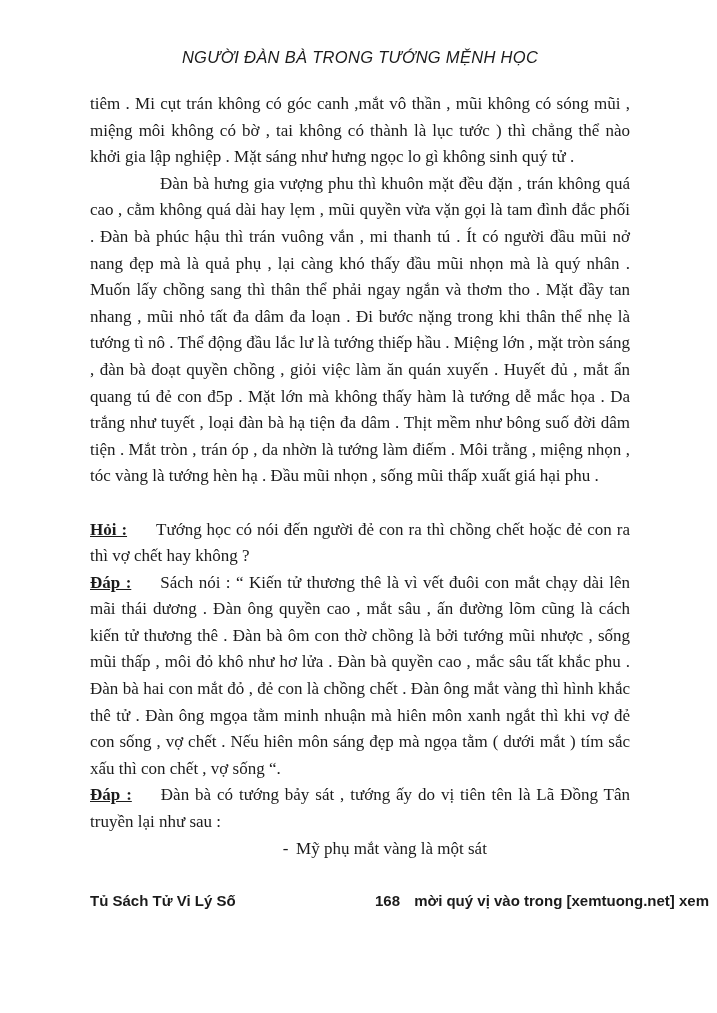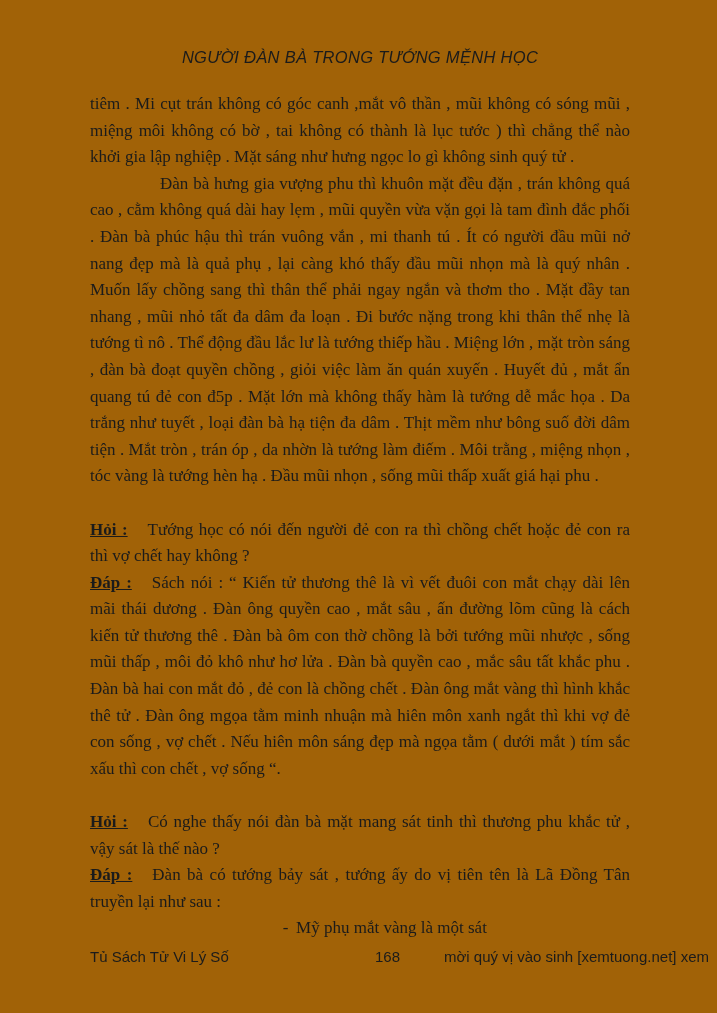--- a/index.html
+++ b/index.html
@@ -1,21 +1,21 @@
 <!DOCTYPE html>
 <html><head>
 <meta charset="utf-8">
 <style>
   * { margin: 0; padding: 0; box-sizing: border-box; }
   html, body { background: #e9e9e9; }
   .page {
     position: relative;
     width: 717px;
     height: 1013px;
-    background: #a16207;
+    background: #ffffff;
     color: #1b1b1b;
     overflow: hidden;
     margin: 0 auto;
   }
   .content {
     position: absolute;
     left: 90px;
     top: 48px;
     width: 540px;
   }
@@ -34,39 +34,40 @@
     line-height: 26.6px;
     text-align: justify;
   }
   .para { margin: 0; }
   .first-line-indent { text-indent: 70px; }
   .italic-term { }
   .block-gap { margin-top: 26.6px; }
   .qa-label {
     font-weight: bold;
     text-decoration: underline;
-    margin-right: 20px;
+    margin-right: 29px;
   }
   .bullet-line {
     padding-left: 42px;
     text-align: center;
   }
   .bullet-marker {
     display: inline-block;
     width: 21px;
   }
   .footer {
     position: absolute;
     left: 90px;
     right: 8px;
-    top: 948px;
+    top: 892px;
     height: 22px;
     font-family: "Liberation Sans", sans-serif;
     font-size: 15px;
     color: #1b1b1b;
+    font-weight: bold;
   }
   .footer-left { position: absolute; left: 0; top: 0; }
   .footer-page { position: absolute; left: 250px; top: 0; width: 60px; text-align: right; }
   .footer-right { position: absolute; right: 0; top: 0; }
 </style>
 </head>
 <body>
 
 <div class="page">
 
@@ -77,28 +78,27 @@
     <div class="body-text">
 
       <p class="para">tiêm . Mi cụt trán không có góc canh ,mắt vô thần , mũi không có sóng mũi , miệng môi không có bờ , tai không có thành là lục tước ) thì chẳng thể nào khởi gia lập nghiệp . Mặt sáng như hưng ngọc lo gì không sinh quý tử .</p>
 
       <p class="para first-line-indent"><span>Đàn bà hưng gia vượng phu thì khuôn mặt đều đặn , trán không quá cao , cằm không quá dài hay lẹm , mũi quyền vừa vặn gọi là </span><span class="italic-term">tam đình đắc phối</span><span> . Đàn bà phúc hậu thì trán vuông vắn , mi thanh tú . Ít có người đầu mũi nở nang đẹp mà là quả phụ , lại càng khó thấy đầu mũi nhọn mà là quý nhân . Muốn lấy chồng sang thì thân thể phải ngay ngắn và thơm tho . Mặt đầy tan nhang , mũi nhỏ tất đa dâm đa loạn . Đi bước nặng trong khi thân thể nhẹ là tướng tì nô . Thể động đầu lắc lư là tướng thiếp hầu . Miệng lớn , mặt tròn sáng , đàn bà đoạt quyền chồng , giỏi việc làm ăn quán xuyến . Huyết đủ , mắt ẩn quang tú đẻ con đ5p . Mặt lớn mà không thấy hàm là tướng dễ mắc họa . Da trắng như tuyết , loại đàn bà hạ tiện đa dâm . Thịt mềm như bông suố đời dâm tiện . Mắt tròn , trán óp , da nhờn là tướng làm điếm . Môi trằng , miệng nhọn , tóc vàng là tướng hèn hạ . Đầu mũi nhọn , sống mũi thấp xuất giá hại phu .</span></p>
 
       <p class="para block-gap"><span class="qa-label">Hỏi :</span><span>Tướng học có nói đến người đẻ con ra thì chồng chết hoặc đẻ con ra thì vợ chết hay không ?</span></p>
 
       <p class="para"><span class="qa-label">Đáp :</span><span>Sách nói : “ Kiến tử thương thê là vì vết đuôi con mắt chạy dài lên mãi thái dương . Đàn ông quyền cao , mắt sâu , ấn đường lõm cũng là cách kiến tử thương thê . Đàn bà ôm con thờ chồng là bởi tướng mũi nhược , sống mũi thấp , môi đỏ khô như hơ lửa . Đàn bà quyền cao , mắc sâu tất khắc phu . Đàn bà hai con mắt đỏ , đẻ con là chồng chết . Đàn ông mắt vàng thì hình khắc thê tử . Đàn ông mgọa tằm minh nhuận mà hiên môn xanh ngắt thì khi vợ đẻ con sống , vợ chết . Nếu hiên môn sáng đẹp mà ngọa tằm ( dưới mắt ) tím  sắc xấu thì con chết , vợ sống “.</span></p>
 
-      <p class="para block-gap"><span class="qa-label">Hỏi :</span><span>Có nghe thấy nói đàn bà mặt mang sát tinh thì thương phu khắc tử , vậy sát là thế nào ?</span></p>
 
       <p class="para"><span class="qa-label">Đáp :</span><span>Đàn bà có tướng bảy sát , tướng ấy do vị tiên tên là Lã Đồng Tân truyền lại như sau :</span></p>
 
       <p class="para bullet-line"><span class="bullet-marker">-</span><span>Mỹ phụ mắt vàng là một sát</span></p>
 
     </div>
   </div>
 
   <div class="footer">
     <span class="footer-left">Tủ Sách Tử Vi Lý Số</span>
     <span class="footer-page">168</span>
-    <span class="footer-right">mời quý vị vào sinh [xemtuong.net] xem</span>
+    <span class="footer-right">mời quý vị vào trong [xemtuong.net] xem</span>
   </div>
 
 </div>
 
 </body></html>

